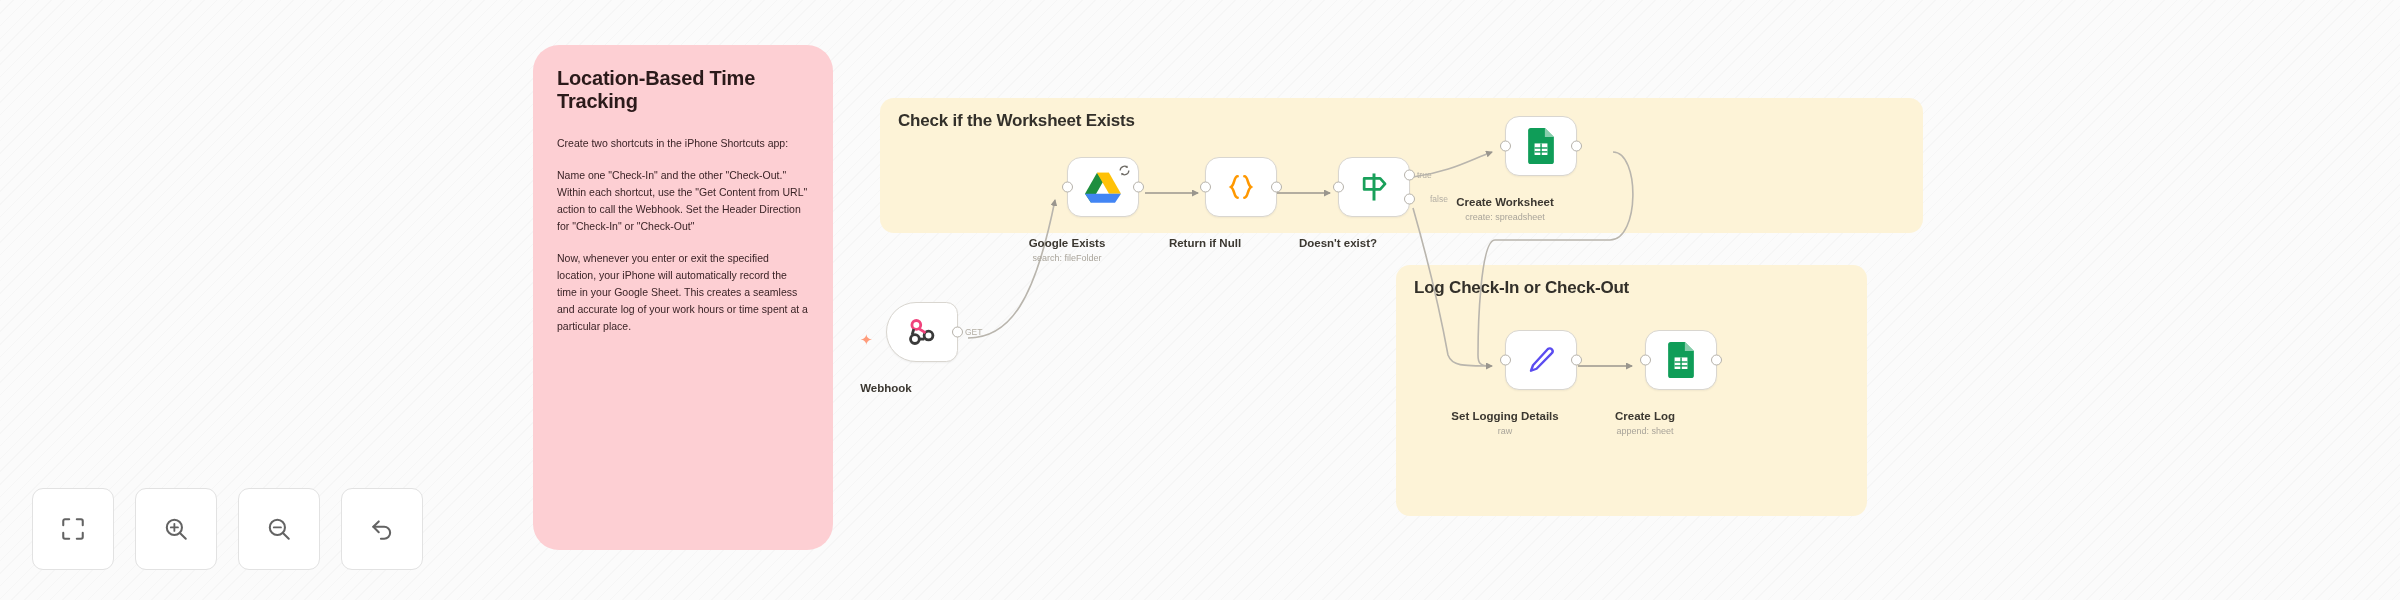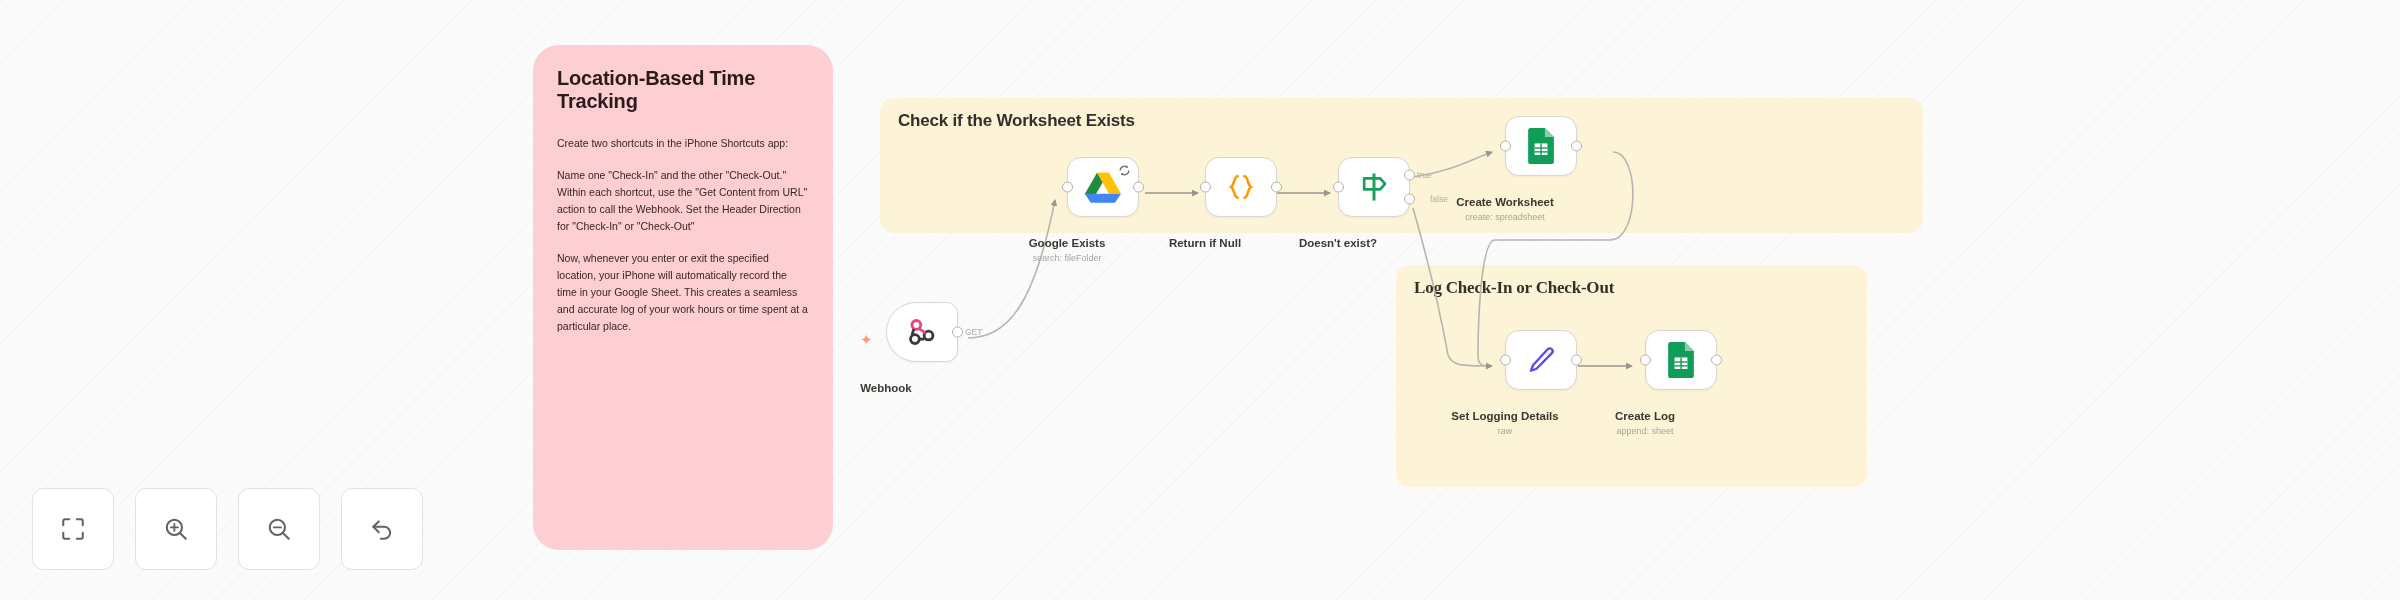--- a/index.html
+++ b/index.html
@@ -45,21 +45,21 @@
     border-radius: 14px;
   }
   .group-title {
     position: absolute;
     left: 18px; top: 13px;
     font-size: 17px; font-weight: bold;
     color: #33302a; letter-spacing: -0.2px;
     white-space: nowrap;
   }
   #group-worksheet { left: 880px; top: 98px; width: 1043px; height: 135px; }
-  #group-log       { left: 1396px; top: 265px; width: 471px; height: 222px; font-family: Liberation Serif, serif; }
+  #group-log       { left: 1396px; top: 265px; width: 471px; height: 251px; }
 
   
   .node {
     position: absolute;
     width: 72px; height: 60px;
     background: #ffffff;
     border: 1px solid #d9d6d0;
     border-radius: 14px;
     display: flex; align-items: center; justify-content: center;
     box-shadow: 0 1px 2px rgba(0,0,0,0.05);

